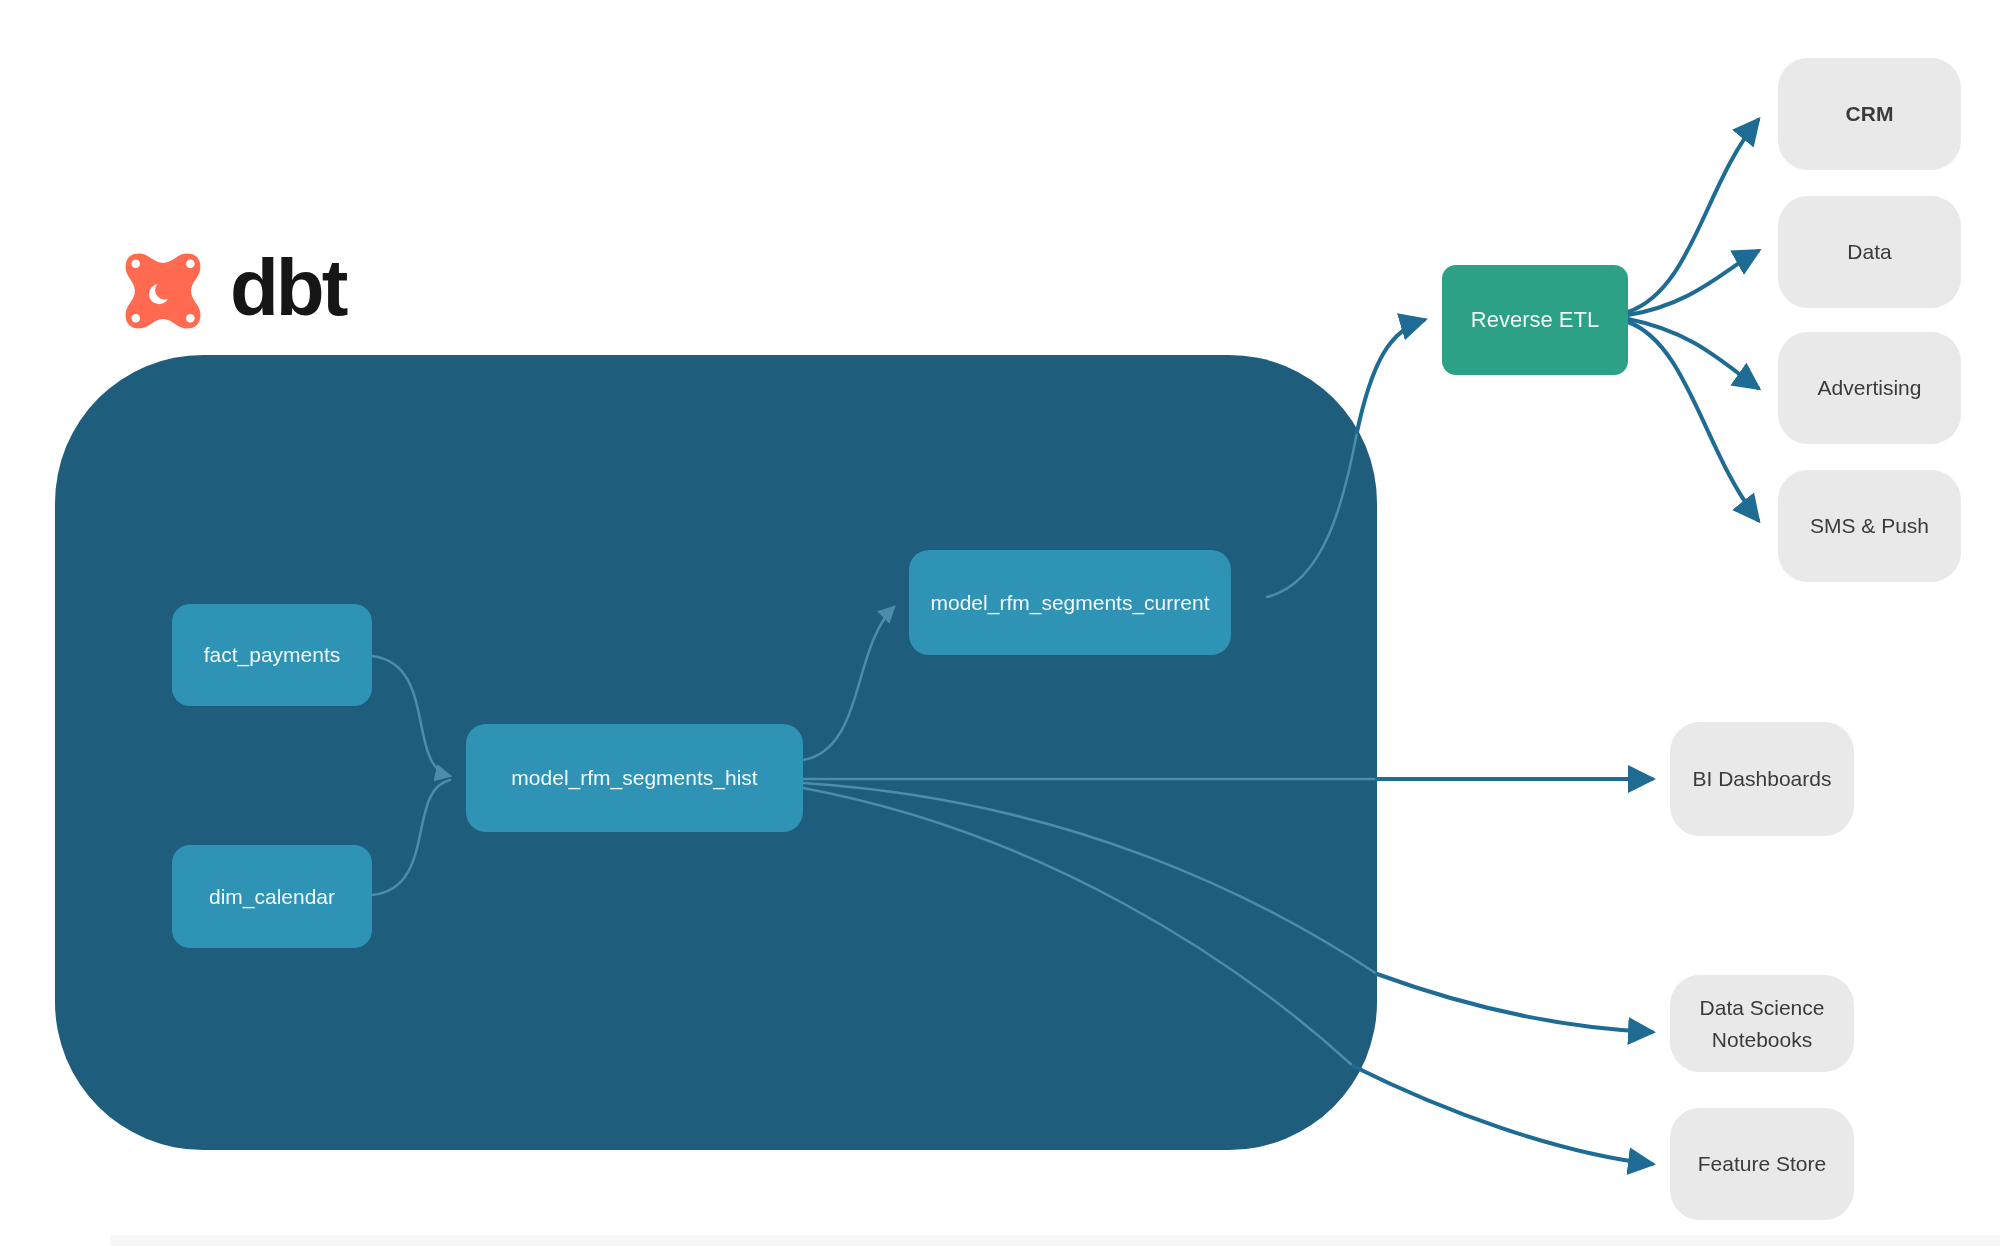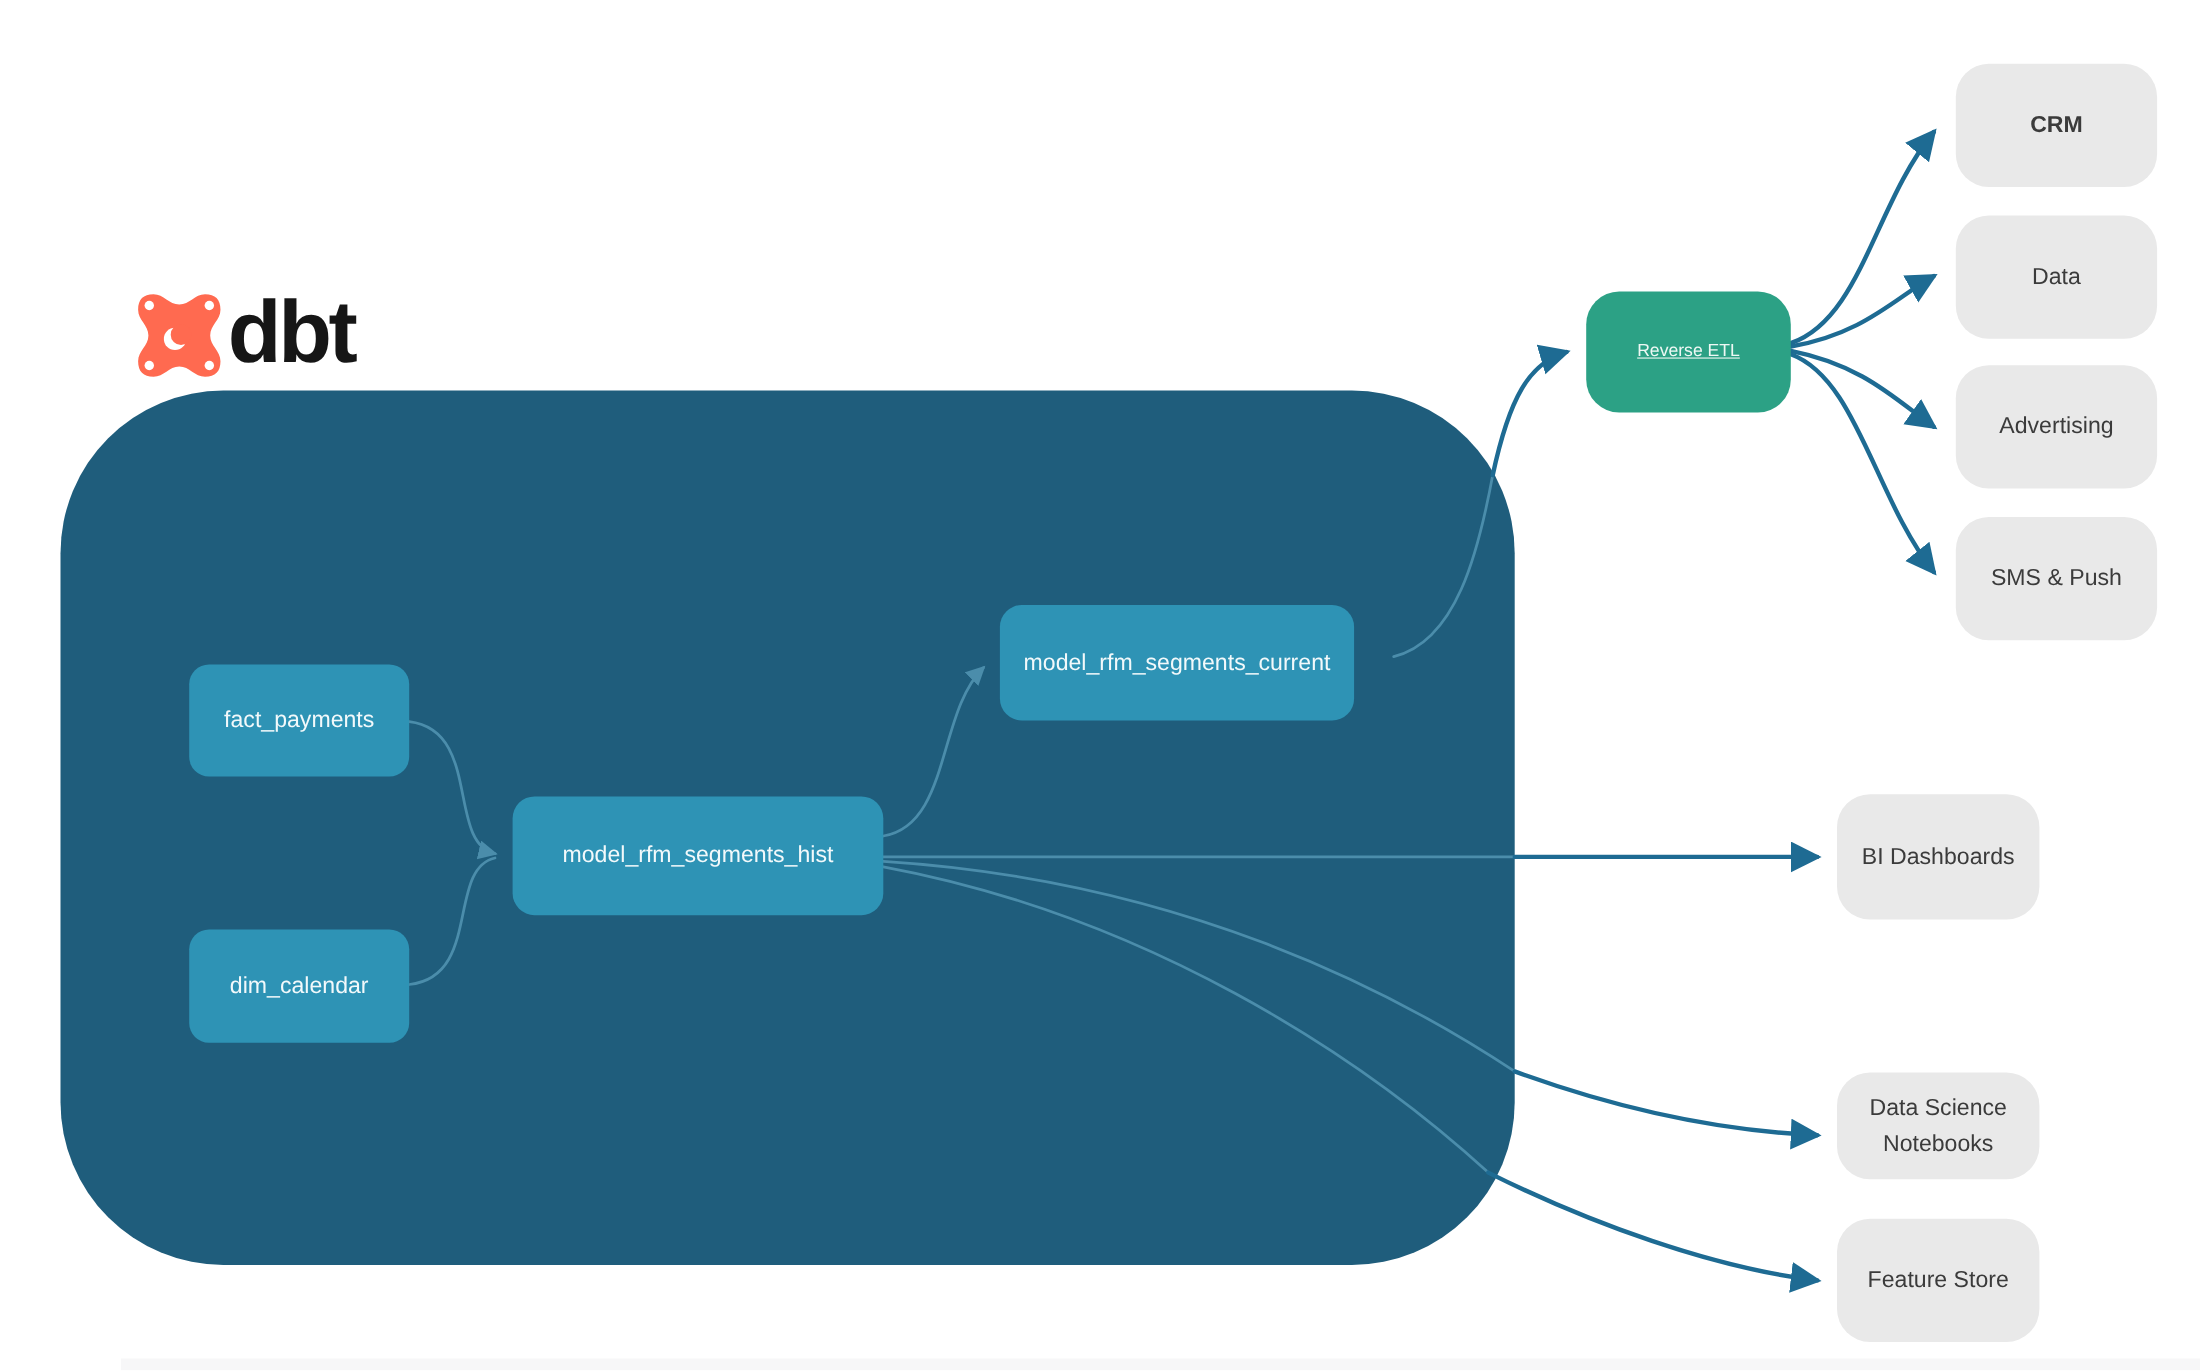--- a/index.html
+++ b/index.html
@@ -1,40 +1,40 @@
 <!DOCTYPE html>
 <html style="--c-container: #1f5d7c; --c-node: #2e93b5; --c-node-text: #f2f9fb; --c-reverse-etl: #2ca185; --c-dest-bg: #e9e9e9; --c-dest-text: #3b3b3b; --c-edge-dark: #1e6b93; --c-edge-soft: #4b8dab; --c-logo-text: #161616;"><head>
 <meta charset="utf-8">
 <style>
   html,body{margin:0;padding:0;background:#ffffff;}
   body{font-family:"Liberation Sans", sans-serif;}
   .stage{position:relative;width:2000px;height:1246px;background:#fff;overflow:hidden;}
 
   
-  .logo{position:absolute;left:124px;top:248px;display:flex;align-items:center;gap:5px;margin-top:14px;}
+  .logo{position:absolute;left:124px;top:248px;display:flex;align-items:center;gap:28px;}
   .logo-text{font-size:80px;font-weight:800;letter-spacing:-3px;line-height:1;
              color:var(--c-logo-text,#161616);padding-bottom:6px;}
 
   
   .warehouse{position:absolute;left:55px;top:355px;width:1322px;height:795px;
              background:var(--c-container,#1f5d7c);border-radius:148px;}
 
   
   svg.edges{position:absolute;left:0;top:0;width:2000px;height:1246px;pointer-events:none;}
   .edge-soft{stroke:var(--c-edge-soft,#4b8dab);stroke-width:2.5;fill:none;stroke-linecap:round;}
   .edge-dark{stroke:var(--c-edge-dark,#1e6b93);stroke-width:4;fill:none;stroke-linecap:round;}
   .arrow-soft-head{fill:var(--c-edge-soft,#4b8dab);}
   .arrow-dark-head{fill:var(--c-edge-dark,#1e6b93);}
 
   
   .node{position:absolute;display:flex;align-items:center;justify-content:center;
         text-align:center;box-sizing:border-box;}
   .wh-node{background:var(--c-node,#2e93b5);color:var(--c-node-text,#f2f9fb);
            border-radius:18px;font-size:21px;}
-  .etl-node{background:var(--c-reverse-etl,#2ca185);color:#eef8f4;border-radius:30px;font-size:16px;text-decoration:underline;}
+  .etl-node{background:var(--c-reverse-etl,#2ca185);color:#eef8f4;border-radius:14px;font-size:22px;}
   .dest-node{background:var(--c-dest-bg,#e9e9e9);color:var(--c-dest-text,#3b3b3b);
              border-radius:30px;font-size:21px;line-height:1.5;padding:0 18px;}
 
   .n-fact      {left:172px; top:604px; width:200px;height:102px;}
   .n-dim       {left:172px; top:845px; width:200px;height:103px;}
   .n-hist      {left:466px; top:724px; width:337px;height:108px;border-radius:20px;}
   .n-current   {left:909px; top:550px; width:322px;height:105px;border-radius:20px;}
   .n-retl      {left:1442px;top:265px; width:186px;height:110px;}
   .n-crm       {left:1778px;top:58px;  width:183px;height:112px;font-weight:bold;}
   .n-email     {left:1778px;top:196px; width:183px;height:112px;}

